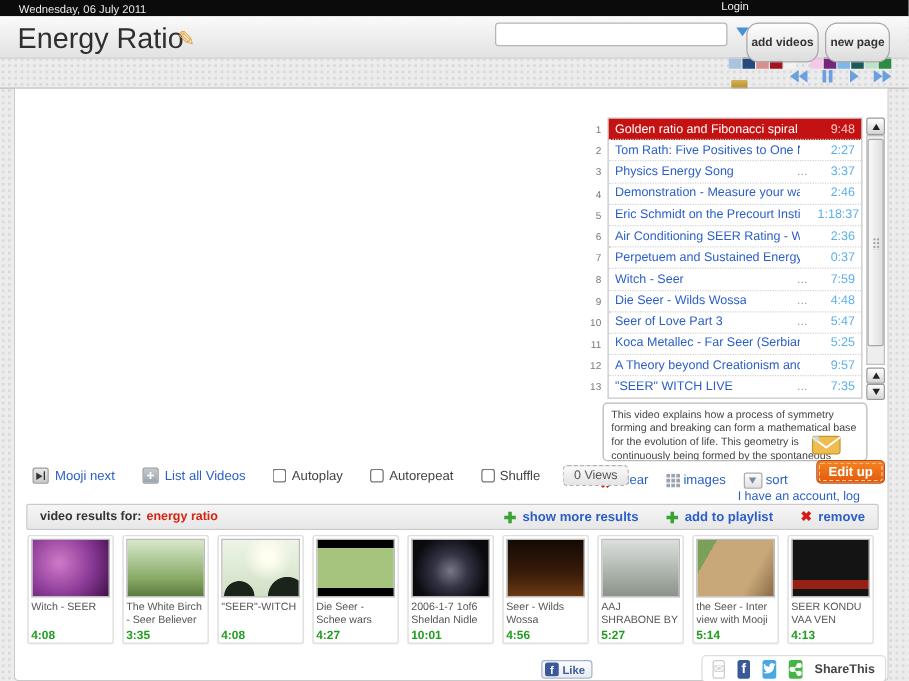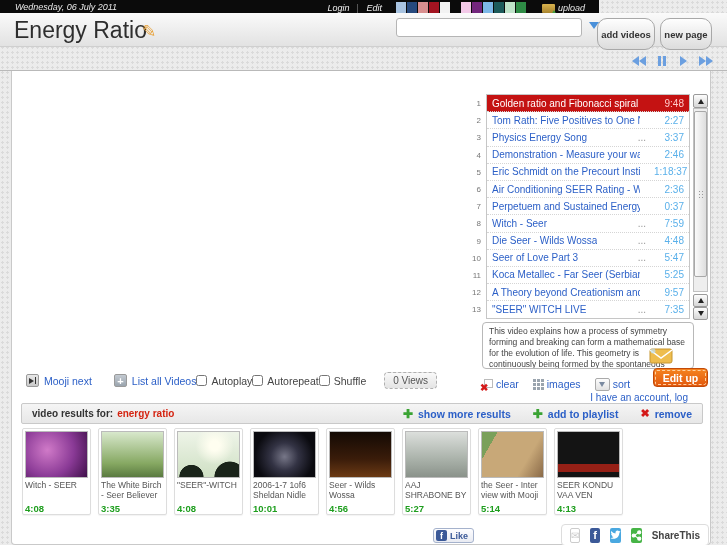--- a/index.html
+++ b/index.html
@@ -7,24 +7,24 @@
   body {
     font-family:"Liberation Sans", sans-serif;
     background:#ececec;
     background-image:radial-gradient(#dadada 1px, transparent 1.3px);
     background-size:5px 5px;
     overflow:hidden; position:relative;
   }
   #page { position:absolute; inset:0; }
 
   
-  #topbar { position:absolute; left:0; top:0; width:599px; height:13px; background:#0b0b0b;
-    display:flex; align-items:center; color:#e8e8e8; font-size:9px;font-style:italic; }
+  #topbar { position:absolute; left:0; top:0; width:727px; height:13px; background:#0b0b0b;
+    display:flex; align-items:center; color:#e8e8e8; font-size:9px; }
   #topbar .date { margin-left:15px; }
-  #topbar .right { position:absolute; right:14px; top:0; height:13px; display:flex; align-items:flex-end; gap:8px; }
+  #topbar .right { position:absolute; right:14px; top:0; height:13px; display:flex; align-items:flex-start; gap:8px;flex-direction:column; }
   #topbar a { color:#f0f0f0; text-decoration:none; }
   .tb-divider { width:1px; height:9px; background:#555; }
   .swatches { display:flex; gap:1px; margin-left:6px; }
   .swatch { width:10px; height:11px; display:inline-block; }
   .swatch-gap { width:9px; }
   .upload-wrap { display:flex; align-items:center; gap:3px; margin-left:8px; }
   .upload-icon { width:13px; height:9px; background:linear-gradient(#d8b24e,#a8842e); border-radius:1px; position:relative; }
   .upload-icon:after { content:""; position:absolute; right:-2px; bottom:-2px; width:0; height:0;
     border-left:3px solid transparent; border-right:3px solid transparent; border-bottom:5px solid #3f9c3f; }
 
@@ -114,21 +114,21 @@
 
   
   .player-controls { position:absolute; left:14px; top:301px; display:flex; align-items:center; }
   .pc-ic { width:13px; height:13px; border:1px solid #9a9a9a; border-radius:2px;
     background:linear-gradient(#e8e8e8,#c9c9c9); display:flex; align-items:center; justify-content:center; }
   .nexttrack { display:flex; align-items:center; }
   .nexttrack .t { width:0; height:0; border-top:3px solid transparent; border-bottom:3px solid transparent; border-left:5px solid #333; }
   .nexttrack .b { width:1.5px; height:7px; background:#333; margin-left:1px; }
   .plus-ic { color:#fff; font-size:11px; font-weight:bold; line-height:10px; }
   .pc-link { color:#2b5fc7; font-size:10.5px; margin-left:5px; cursor:pointer; }
-  .chk-wrap { display:flex; align-items:center; }
+  .chk-wrap { display:flex; align-items:center; margin-left:22px; }
   .chk-wrap input { width:11px; height:11px; margin-right:4px; }
   .chk-wrap span { font-size:10.5px; color:#444; }
   #views-badge { margin-left:18px; height:17px; padding:0 8px; border:1px dashed #b0b0b0; border-radius:4px;
     background:linear-gradient(#f9f9f9,#e4e4e4); font-size:10px; color:#555; display:flex; align-items:center; }
 
   
   #results-bar { position:absolute; left:9px; top:332px; width:682px; height:21px;
     background:linear-gradient(#f5f5f5,#e7e7e7); border:1px solid #c9c9c9; border-radius:2px;
     display:flex; align-items:center; padding:0 10px; }
   #results-bar .lbl { font-size:10px; font-weight:bold; color:#333; }
@@ -441,20 +441,25 @@
         <div class="thumb t2"></div>
         <div class="ctitle">The White Birch - Seer Believer</div>
         <div class="cdur">3:35</div>
       </div>
       <div class="card">
         <div class="thumb t3"></div>
         <div class="ctitle">"SEER"-WITCH</div>
         <div class="cdur">4:08</div>
       </div>
       <div class="card">
+        <div class="thumb t4"></div>
+        <div class="ctitle">Die Seer - Schee wars</div>
+        <div class="cdur">4:27</div>
+      </div>
+      <div class="card">
         <div class="thumb t5"></div>
         <div class="ctitle">2006-1-7 1of6 Sheldan Nidle</div>
         <div class="cdur">10:01</div>
       </div>
       <div class="card">
         <div class="thumb t6"></div>
         <div class="ctitle">Seer - Wilds Wossa</div>
         <div class="cdur">4:56</div>
       </div>
       <div class="card">

